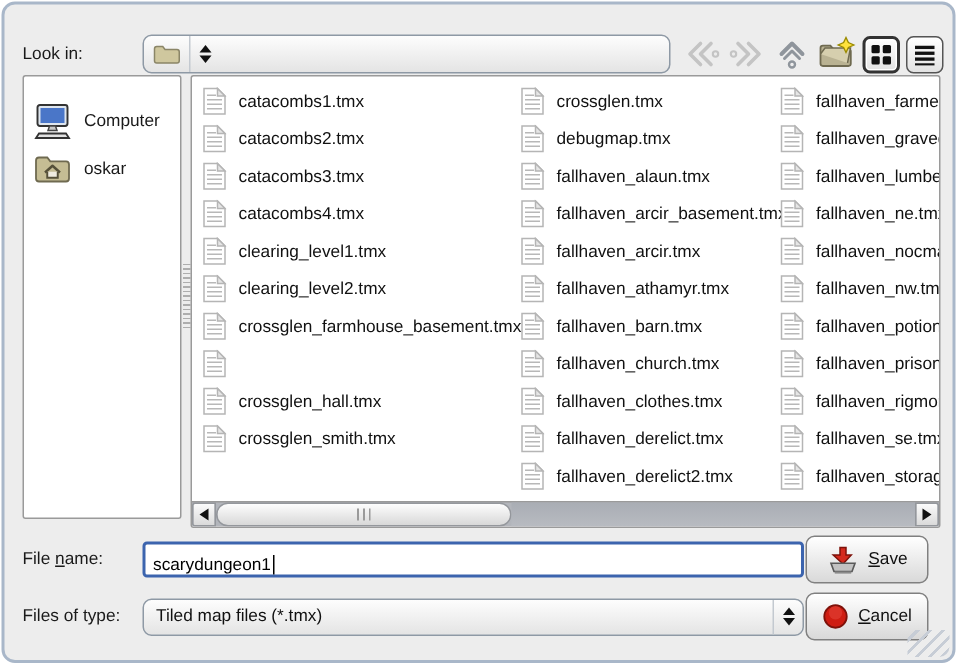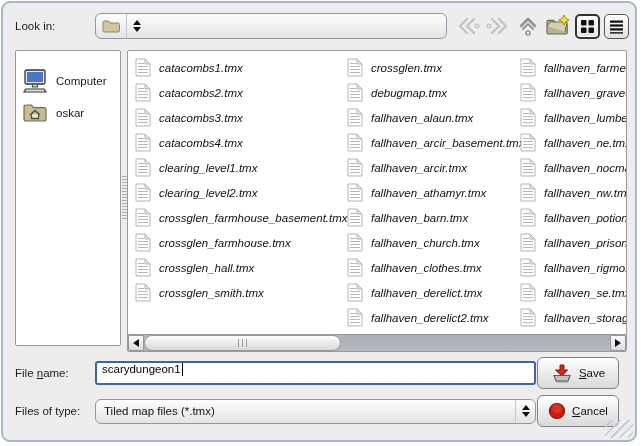--- a/index.html
+++ b/index.html
@@ -4,21 +4,21 @@
 <style>
   html,body{margin:0;padding:0;background:#ffffff;width:641px;height:446px;
     font-family:"Liberation Sans",sans-serif;-webkit-font-smoothing:antialiased;}
   *{box-sizing:border-box;}
   .dialog{position:absolute;left:1px;top:1px;width:636px;height:441px;background:#ededed;
     border:2px solid #a9b7c9;border-radius:9px;overflow:hidden;}
   .lbl{font-size:11.5px;color:#1a1a1a;}
   .mn{text-decoration:underline;}
 
   
-  .toolbar{position:absolute;left:12px;top:9px;right:6px;height:28px;display:flex;align-items:center;}
+  .toolbar{position:absolute;left:12px;top:19px;right:6px;height:28px;display:flex;align-items:center;}
   .look-in{width:80px;}
   .path-combo{width:352px;height:26px;border:1px solid #8e99a5;border-radius:6px;
     background:linear-gradient(#fdfdfd,#e4e4e4);display:flex;align-items:center;padding-left:6px;}
   .path-combo .cicon{width:18px;height:14px;margin-right:6px;flex:none;display:flex;}
   .path-text{flex:1;font-size:11px;color:#111;white-space:nowrap;overflow:hidden;}
   .combo-spin{width:20px;height:100%;border-left:1px solid #c3c9d0;display:flex;flex-direction:column;
     align-items:center;justify-content:center;gap:2px;flex:none;}
   .tri-up{width:0;height:0;border-left:4px solid transparent;border-right:4px solid transparent;border-bottom:5px solid #111;}
   .tri-down{width:0;height:0;border-left:4px solid transparent;border-right:4px solid transparent;border-top:5px solid #111;}
   .nav{margin-left:auto;display:flex;align-items:center;gap:4px;}
@@ -39,21 +39,21 @@
 
   
   .list-panel{position:absolute;left:124px;top:47px;width:500px;height:302px;background:#fff;
     border:1px solid #9a9a9a;border-radius:2px;overflow:hidden;}
   .files{position:absolute;left:0;top:0;right:0;bottom:17px;overflow:hidden;display:flex;
     padding:4px 0 0 5px;}
   .fcol{flex:none;}
   .fcol-0{width:212px;}
   .fcol-1{width:173px;}
   .fcol-2{width:200px;}
-  .file-item{height:25px;display:flex;align-items:center;gap:8px;padding-left:2px;font-style:italic;}
+  .file-item{height:25px;display:flex;align-items:center;gap:8px;padding-left:2px;}
   .file-item .ficon{width:16px;height:19px;flex:none;display:flex;}
   .file-label{font-size:11.5px;color:#111;white-space:nowrap;}
 
   
   .hscroll{position:absolute;left:0;right:0;bottom:0;height:17px;border-top:1px solid #9a9a9a;
     background:#b2b5bb;display:flex;align-items:stretch;}
   .sb-btn{width:16px;background:linear-gradient(#fbfbfb,#dadada);border:1px solid #94979c;
     display:flex;align-items:center;justify-content:center;flex:none;}
   .sb-btn.left{border-radius:2px 0 0 2px;}
   .sb-btn.right{border-radius:0 2px 2px 0;}
@@ -63,21 +63,21 @@
     border-radius:8px;display:flex;align-items:center;justify-content:center;flex:none;}
   .sb-grip{width:9px;height:8px;background:repeating-linear-gradient(90deg,#9a9a9a 0 1px,transparent 1px 4px);}
   .sb-track{flex:1;background:linear-gradient(#a9adb4,#b8bbc1);}
 
   
   .row{position:absolute;left:12px;right:6px;display:flex;align-items:center;}
   .row-filename{top:353px;height:34px;}
   .row-type{top:391px;height:34px;}
   .row .lbl{width:80px;flex:none;}
   .filename-field{width:441px;height:24px;background:#fff;border:2px solid #3c64ae;border-radius:3px;
-    display:flex;align-items:flex-start;padding-left:5px;flex:none;}
+    display:flex;align-items:flex-end;padding-left:5px;flex:none;}
   .filename-field .val{font-size:11.5px;color:#000;}
   .caret{width:1px;height:13px;background:#000;margin-left:1px;}
   .type-combo{width:441px;height:25px;border:1px solid #8e99a5;border-radius:6px;
     background:linear-gradient(#fdfdfd,#e4e4e4);display:flex;align-items:center;flex:none;}
   .combo-text{flex:1;font-size:11.5px;color:#111;padding-left:8px;white-space:nowrap;overflow:hidden;}
   .btn{margin-left:1px;width:82px;height:32px;border:1px solid #808080;border-radius:6px;
     background:linear-gradient(#ffffff,#d9d9d9);display:flex;align-items:center;justify-content:center;
     gap:6px;font-size:11.5px;color:#111;font-family:inherit;padding:0;}
   .btn .bicon{display:flex;flex:none;}
 
@@ -286,21 +286,20 @@
             <span class="ficon">
               <svg width="16" height="19" viewBox="0 0 16 19">
                 <path d="M1 1 h9 l5 5 v12 h-14 z" fill="#ffffff" stroke="#b5b5b5" stroke-width="1"></path>
                 <path d="M10 1 v5 h5 z" fill="#e6e6e6" stroke="#b5b5b5" stroke-width="1"></path>
                 <rect x="3" y="5" width="6" height="1" fill="#b8b8b8"></rect>
                 <rect x="3" y="8" width="10" height="1" fill="#b8b8b8"></rect>
                 <rect x="3" y="11" width="10" height="1" fill="#b8b8b8"></rect>
                 <rect x="3" y="14" width="10" height="1" fill="#b8b8b8"></rect>
               </svg>
             </span>
-            <span class="file-label">crossglen_farmhouse.tmx</span>
           </div>
 
           <div class="file-item">
             <span class="ficon">
               <svg width="16" height="19" viewBox="0 0 16 19">
                 <path d="M1 1 h9 l5 5 v12 h-14 z" fill="#ffffff" stroke="#b5b5b5" stroke-width="1"></path>
                 <path d="M10 1 v5 h5 z" fill="#e6e6e6" stroke="#b5b5b5" stroke-width="1"></path>
                 <rect x="3" y="5" width="6" height="1" fill="#b8b8b8"></rect>
                 <rect x="3" y="8" width="10" height="1" fill="#b8b8b8"></rect>
                 <rect x="3" y="11" width="10" height="1" fill="#b8b8b8"></rect>

